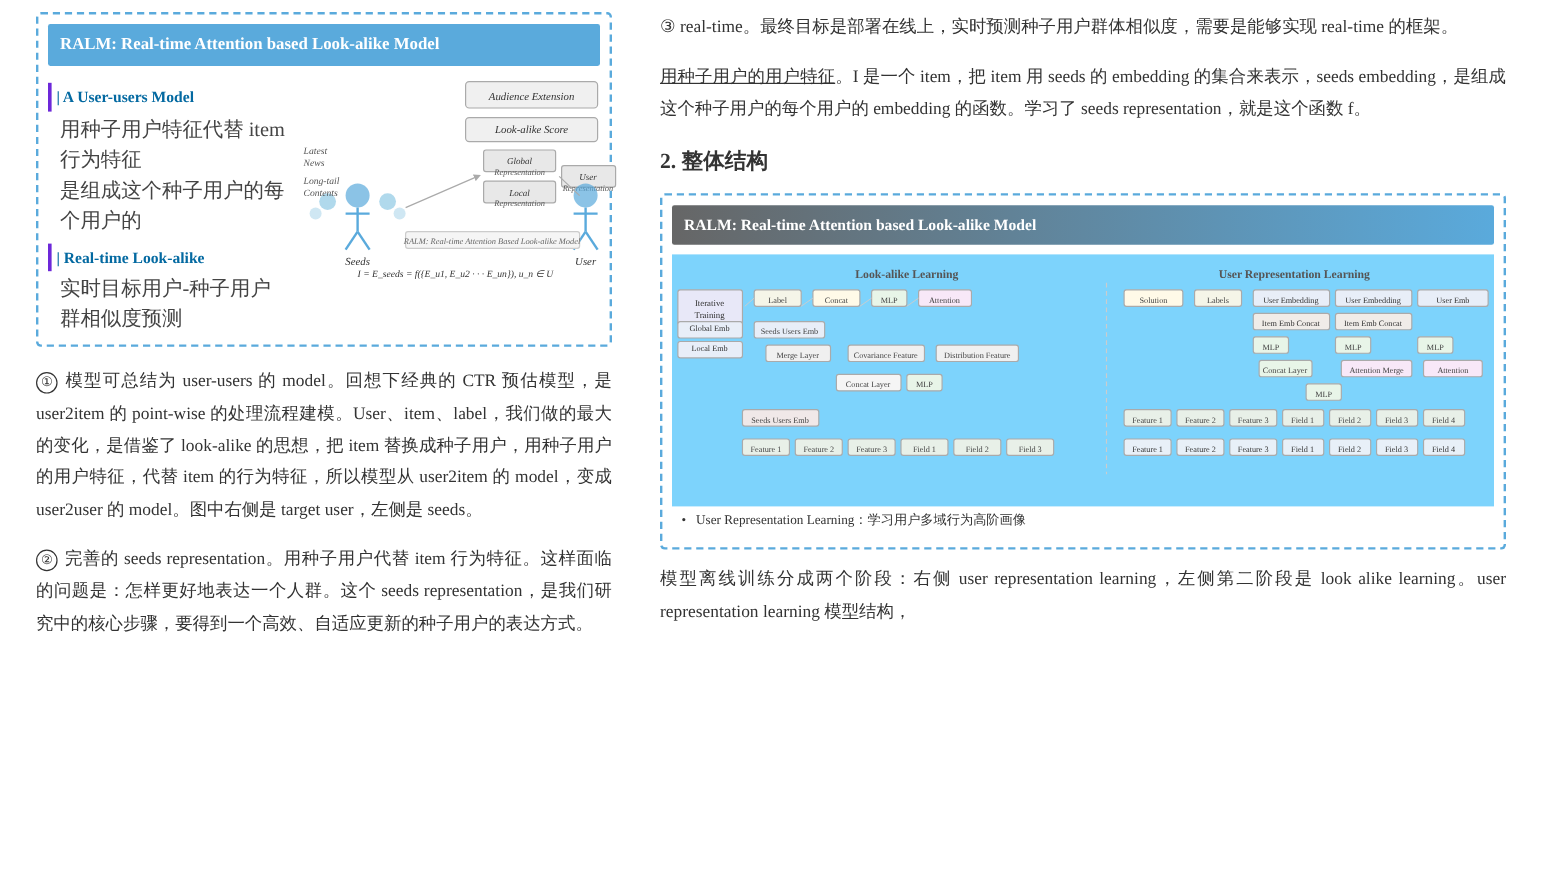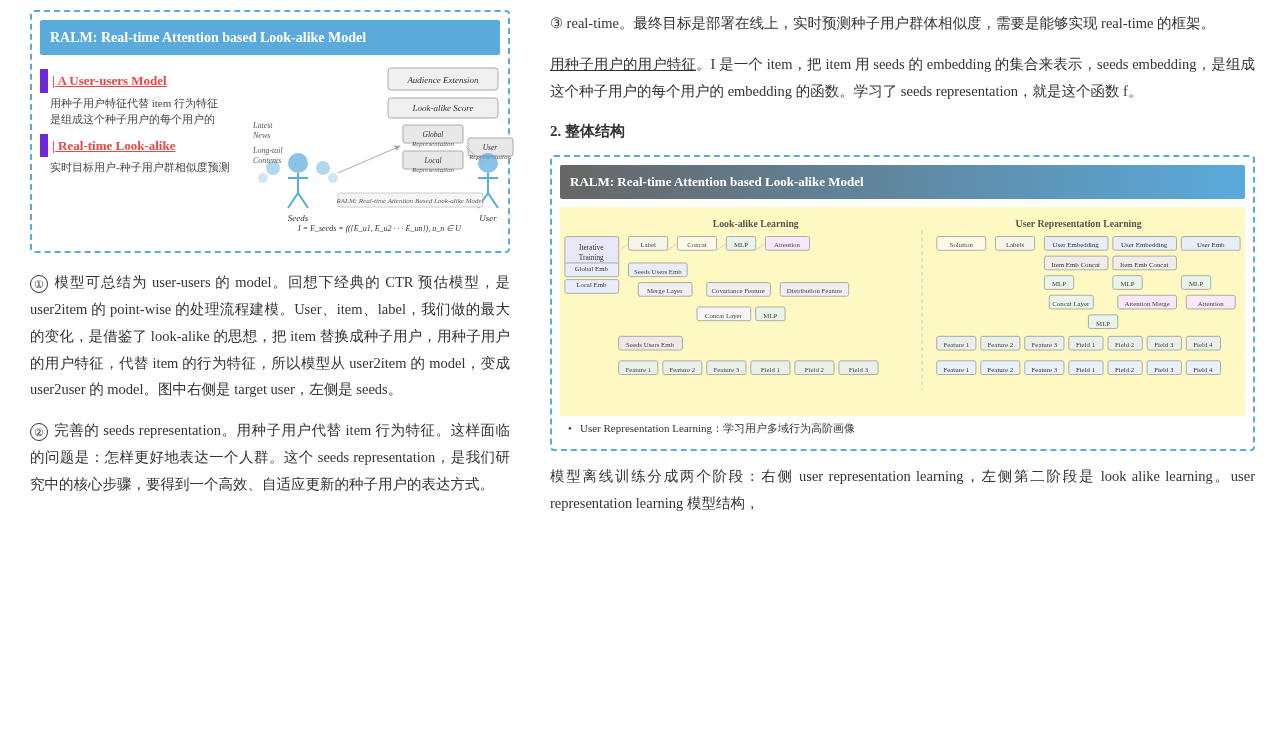--- a/index.html
+++ b/index.html
@@ -55,32 +55,31 @@
       display: flex;
       gap: 8px;
     }
 
     .ralm-left-text {
       width: 200px;
       flex-shrink: 0;
     }
 
     .ralm-left-text .section-title {
-      color: #ef4444;
+      color: #0369a1;
       font-weight: bold;
       font-size: 13px;
-      border-left: 8px solid #6d28d9;
+      border-left: 3px solid #6d28d9;
       padding-left: 4px;
       margin-bottom: 2px;
       margin-top: 6px;
-      text-decoration: underline;
     }
 
     .ralm-left-text .section-desc {
-      font-size: 11px;
+      font-size: 17px;
       color: #444;
       padding-left: 10px;
       line-height: 1.5;
     }
 
     .ralm-diagram {
       flex: 1;
       display: flex;
       flex-direction: column;
       align-items: center;
@@ -114,21 +113,21 @@
     
     .right-para {
       margin-bottom: 14px;
       text-align: justify;
       font-size: 14.5px;
       line-height: 1.85;
     }
 
     .section-heading {
       font-weight: bold;
-      font-size: 15px;
+      font-size: 18px;
       margin-bottom: 10px;
       margin-top: 6px;
     }
 
     
     .ralm-box-bottom {
       border: 2px dashed #5aaadc;
       border-radius: 4px;
       padding: 8px;
       margin-bottom: 12px;
@@ -140,21 +139,21 @@
       color: #fff;
       font-size: 13px;
       font-weight: bold;
       padding: 5px 10px;
       border-radius: 2px;
       margin-bottom: 8px;
     }
 
     .bottom-diagram-area {
       width: 100%;
-      background: #fef9c3;
+      background: #7dd3fc;
       min-height: 160px;
       position: relative;
       overflow: hidden;
     }
 
     .bottom-diagram-labels {
       font-size: 11px;
       color: #333;
       padding: 4px 8px;
       line-height: 1.6;

